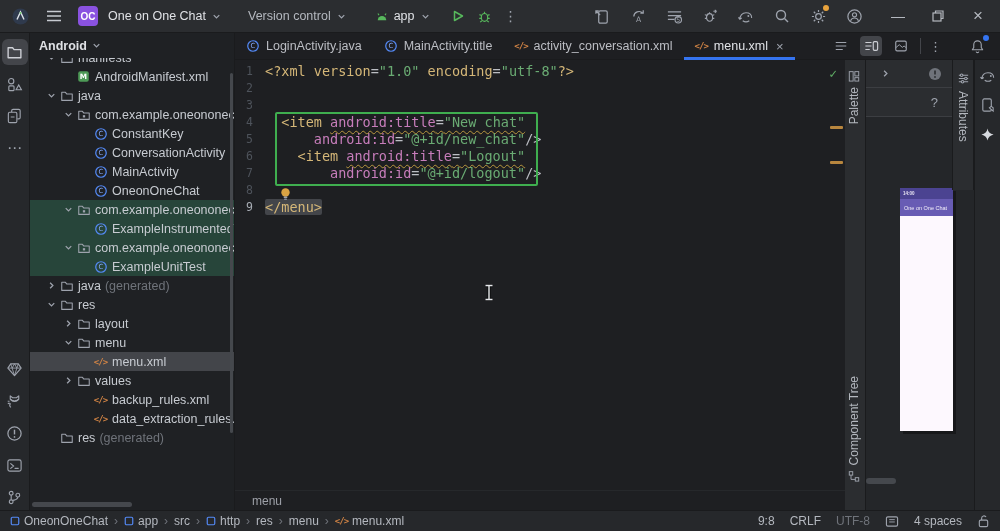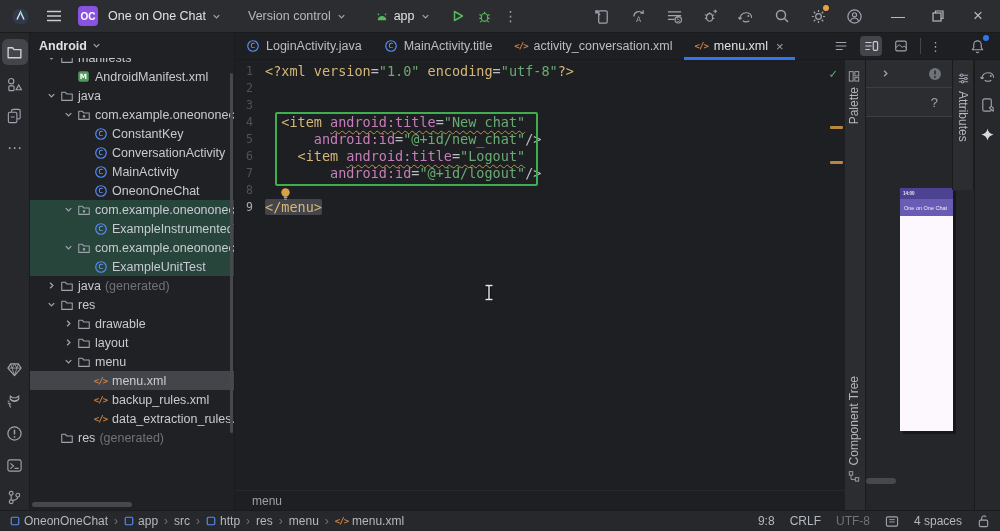--- a/index.html
+++ b/index.html
@@ -467,52 +467,52 @@
           <span class="chev">
             <svg width="11" height="11" viewBox="0 0 12 12">
               <path d="M4.5 3l3 3-3 3" fill="none" stroke="#9ea3ad" stroke-width="1.4"></path>
             </svg>
           </span>
           <span class="ticon">
             <svg width="14" height="14" viewBox="0 0 16 16">
               <path d="M2 13V3.8h4.2l1.4 1.8H14V13z" fill="none" stroke="#9ea3ad" stroke-width="1.2" stroke-linejoin="round"></path>
             </svg>
           </span>
-          <span class="tlabel">drawable</span>
-        </div>
-        <div class="trow" style="padding-left:31px">
-          <span class="chev">
-            <svg width="11" height="11" viewBox="0 0 12 12">
-              <path d="M4.5 3l3 3-3 3" fill="none" stroke="#9ea3ad" stroke-width="1.4"></path>
-            </svg>
-          </span>
-          <span class="ticon">
-            <svg width="14" height="14" viewBox="0 0 16 16">
-              <path d="M2 13V3.8h4.2l1.4 1.8H14V13z" fill="none" stroke="#9ea3ad" stroke-width="1.2" stroke-linejoin="round"></path>
-            </svg>
-          </span>
           <span class="tlabel">layout</span>
         </div>
         <div class="trow" style="padding-left:31px">
           <span class="chev">
             <svg width="11" height="11" viewBox="0 0 12 12">
               <path d="M3 4.5l3 3 3-3" fill="none" stroke="#9ea3ad" stroke-width="1.4"></path>
             </svg>
           </span>
           <span class="ticon">
             <svg width="14" height="14" viewBox="0 0 16 16">
               <path d="M2 13V3.8h4.2l1.4 1.8H14V13z" fill="none" stroke="#9ea3ad" stroke-width="1.2" stroke-linejoin="round"></path>
             </svg>
           </span>
           <span class="tlabel">menu</span>
         </div>
         <div class="trow sel" style="padding-left:48px">
           <span class="chev"></span>
           <span class="ticon xmlglyph">&lt;/&gt;</span>
           <span class="tlabel">menu.xml</span>
+        </div>
+        <div class="trow" style="padding-left:31px">
+          <span class="chev">
+            <svg width="11" height="11" viewBox="0 0 12 12">
+              <path d="M4.5 3l3 3-3 3" fill="none" stroke="#9ea3ad" stroke-width="1.4"></path>
+            </svg>
+          </span>
+          <span class="ticon">
+            <svg width="14" height="14" viewBox="0 0 16 16">
+              <path d="M2 13V3.8h4.2l1.4 1.8H14V13z" fill="none" stroke="#9ea3ad" stroke-width="1.2" stroke-linejoin="round"></path>
+            </svg>
+          </span>
+          <span class="tlabel">values</span>
         </div>
         <div class="trow" style="padding-left:48px">
           <span class="chev"></span>
           <span class="ticon xmlglyph">&lt;/&gt;</span>
           <span class="tlabel">backup_rules.xml</span>
         </div>
         <div class="trow" style="padding-left:48px">
           <span class="chev"></span>
           <span class="ticon xmlglyph">&lt;/&gt;</span>
           <span class="tlabel">data_extraction_rules.xml</span>

